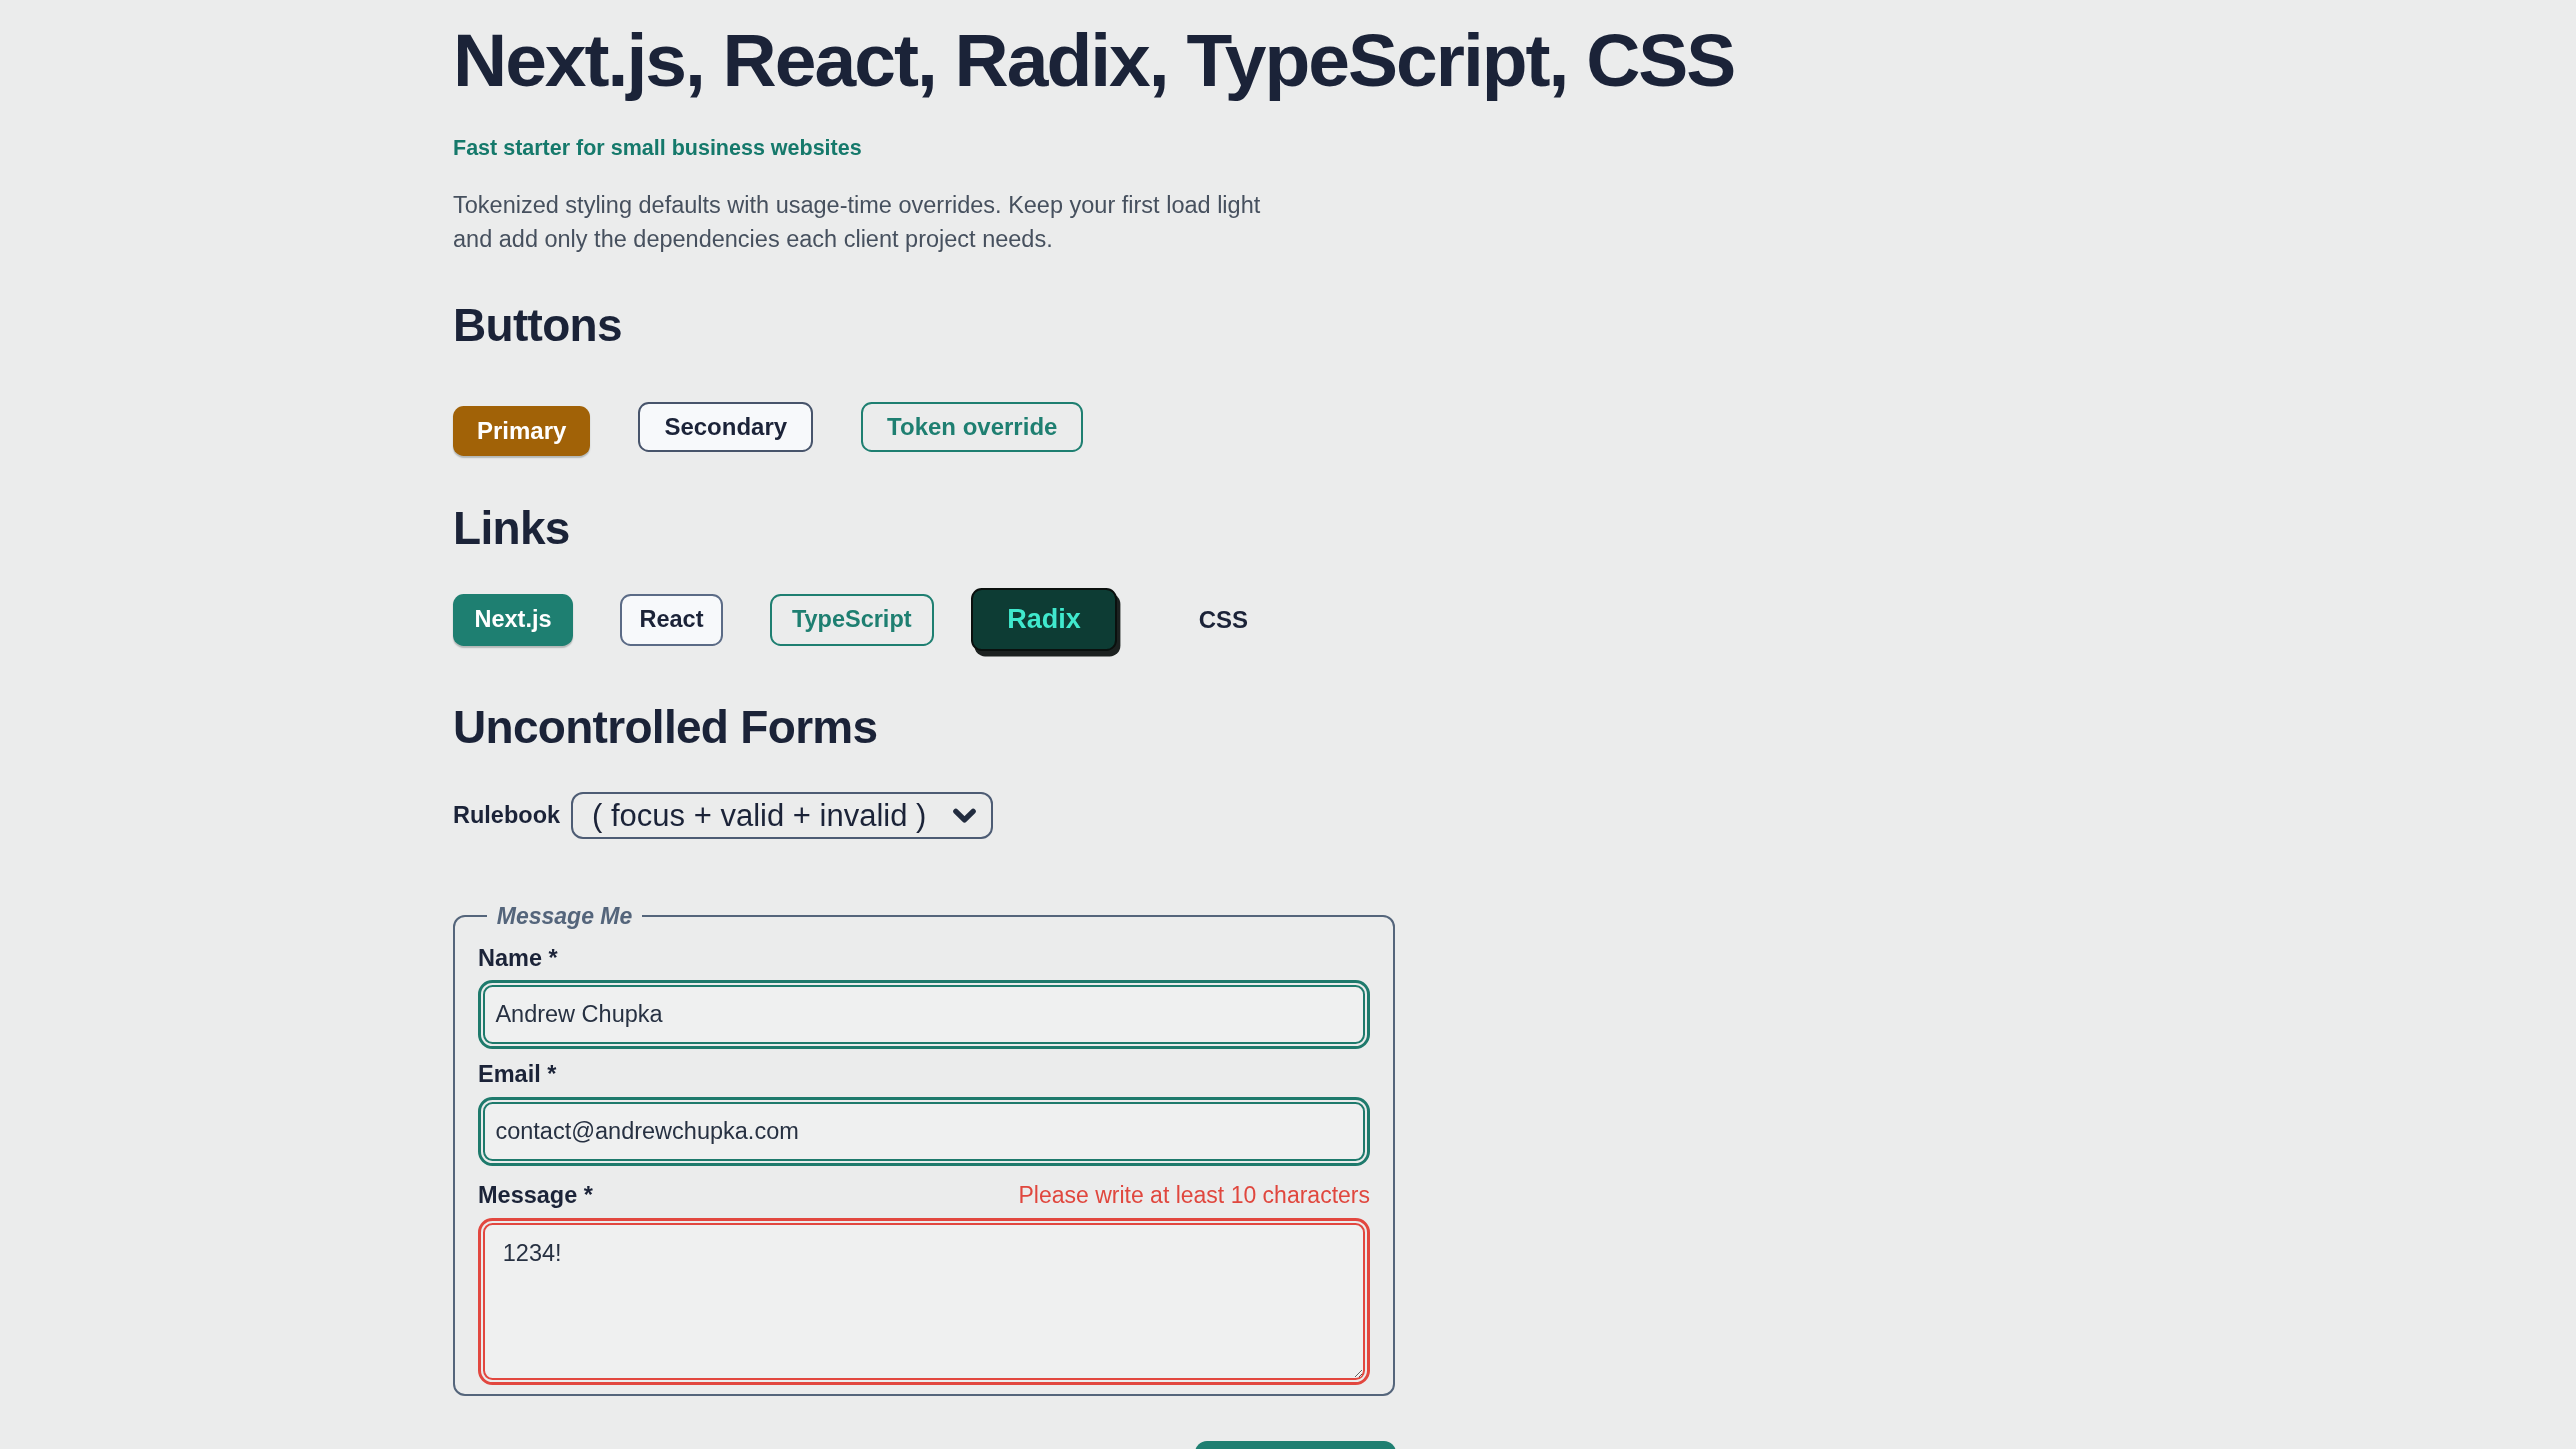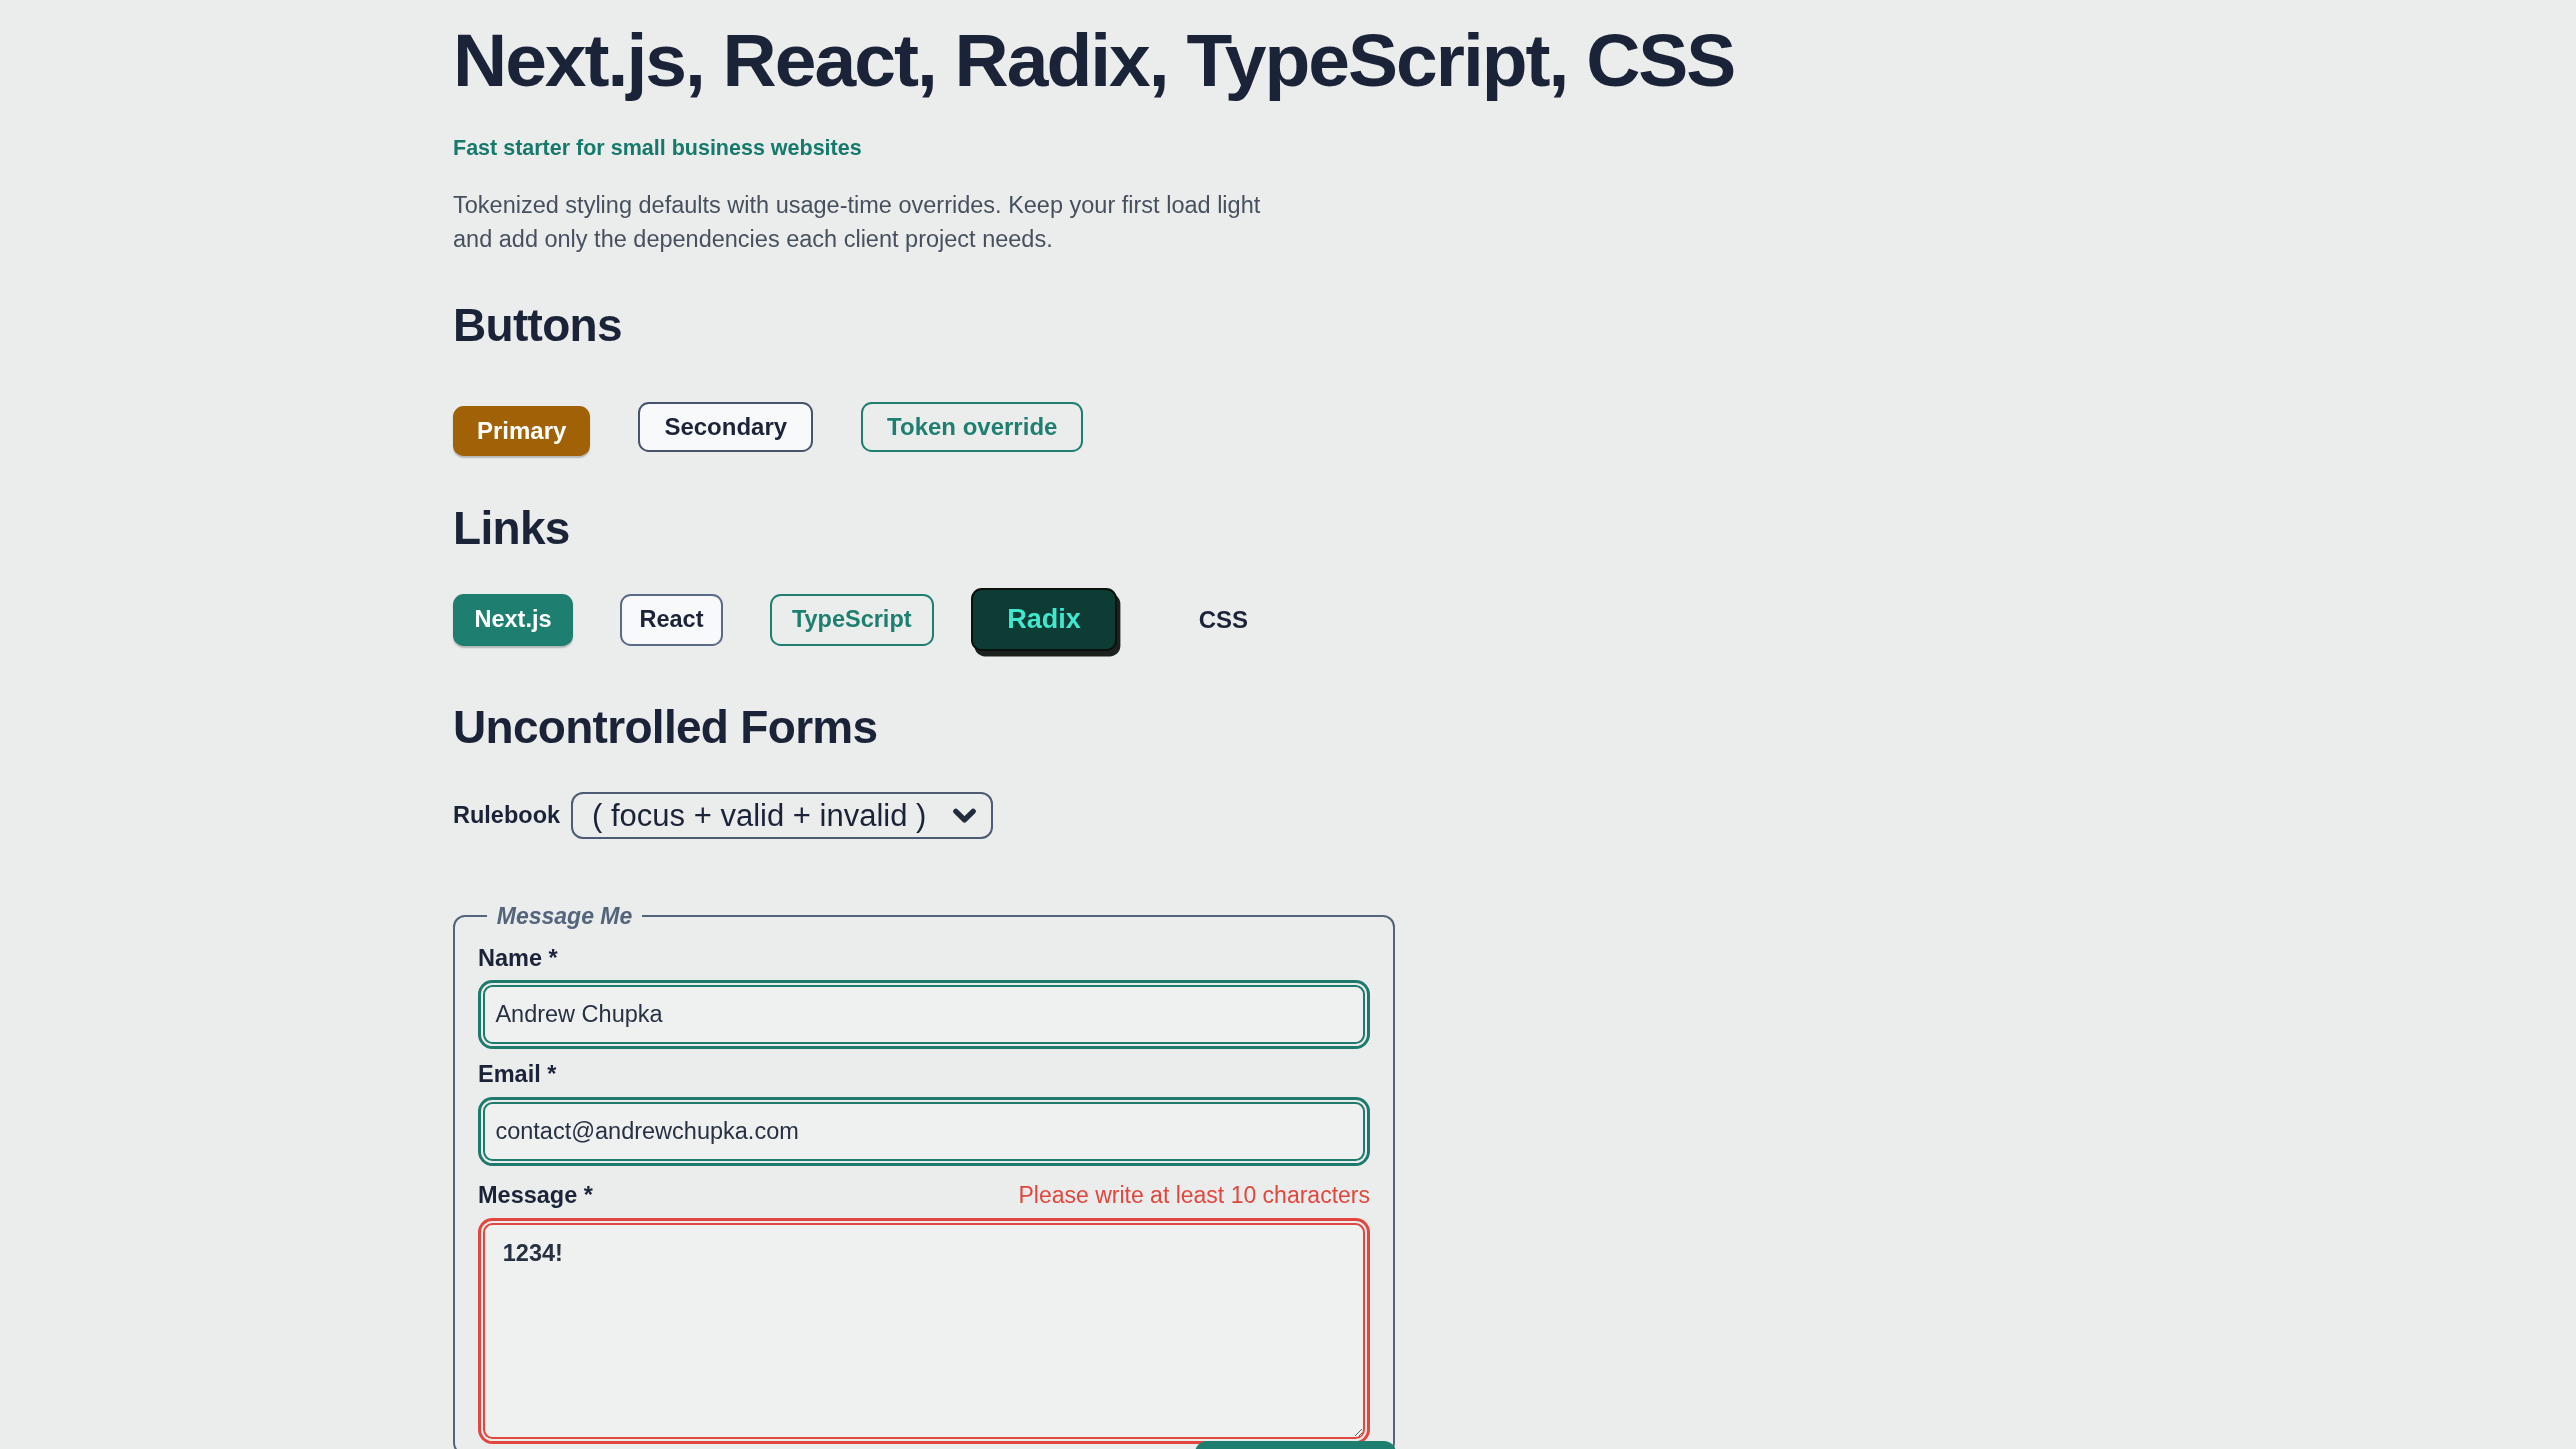--- a/index.html
+++ b/index.html
@@ -184,25 +184,24 @@
     margin-top: 14.8px;
     display: flex;
     align-items: baseline;
     justify-content: space-between;
   }
   .error-text {
     font-size: 23px;
     color: #e0473e;
   }
   textarea.text-input {
-    height: 216px;
+    height: 157px;
     padding: 13.4px 17.4px;
     resize: vertical;
     line-height: 1.3;
-    font-weight: bold;
   }
   .invalid {
     border-color: #e2473f;
     outline-color: #e2473f;
   }
   .submit-button {
     position: absolute;
     left: 1195px;
     top: 1441px;
     width: 201px;

